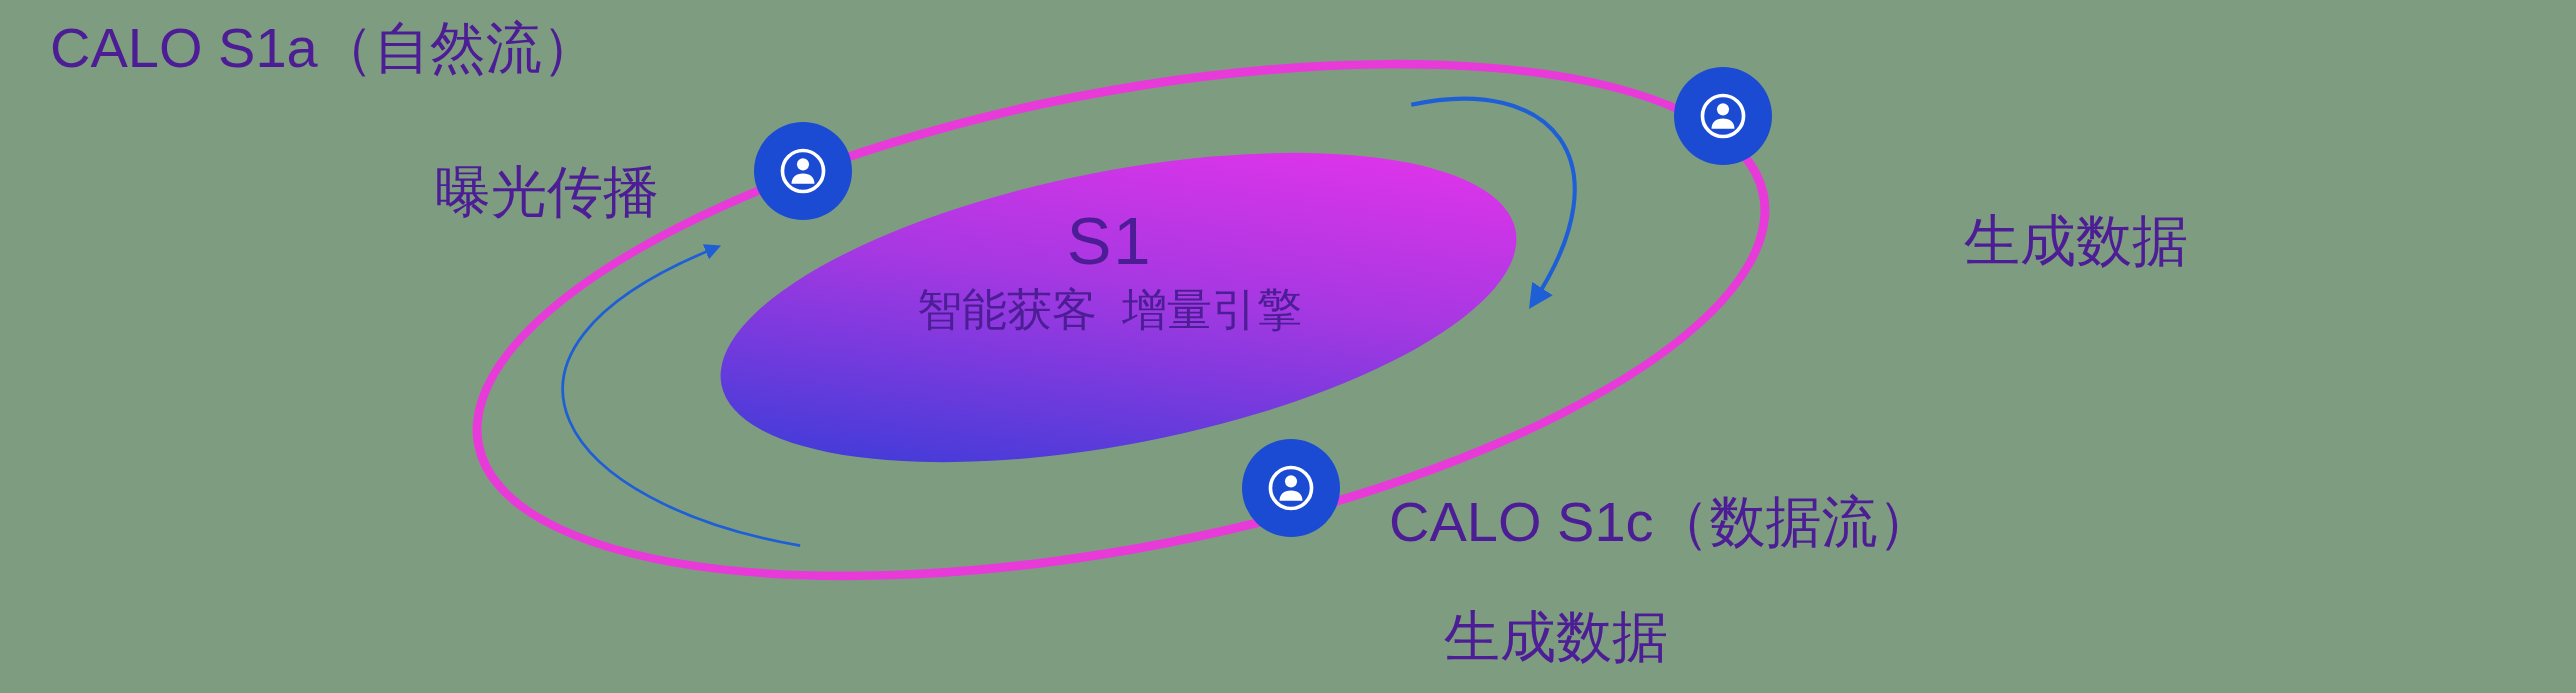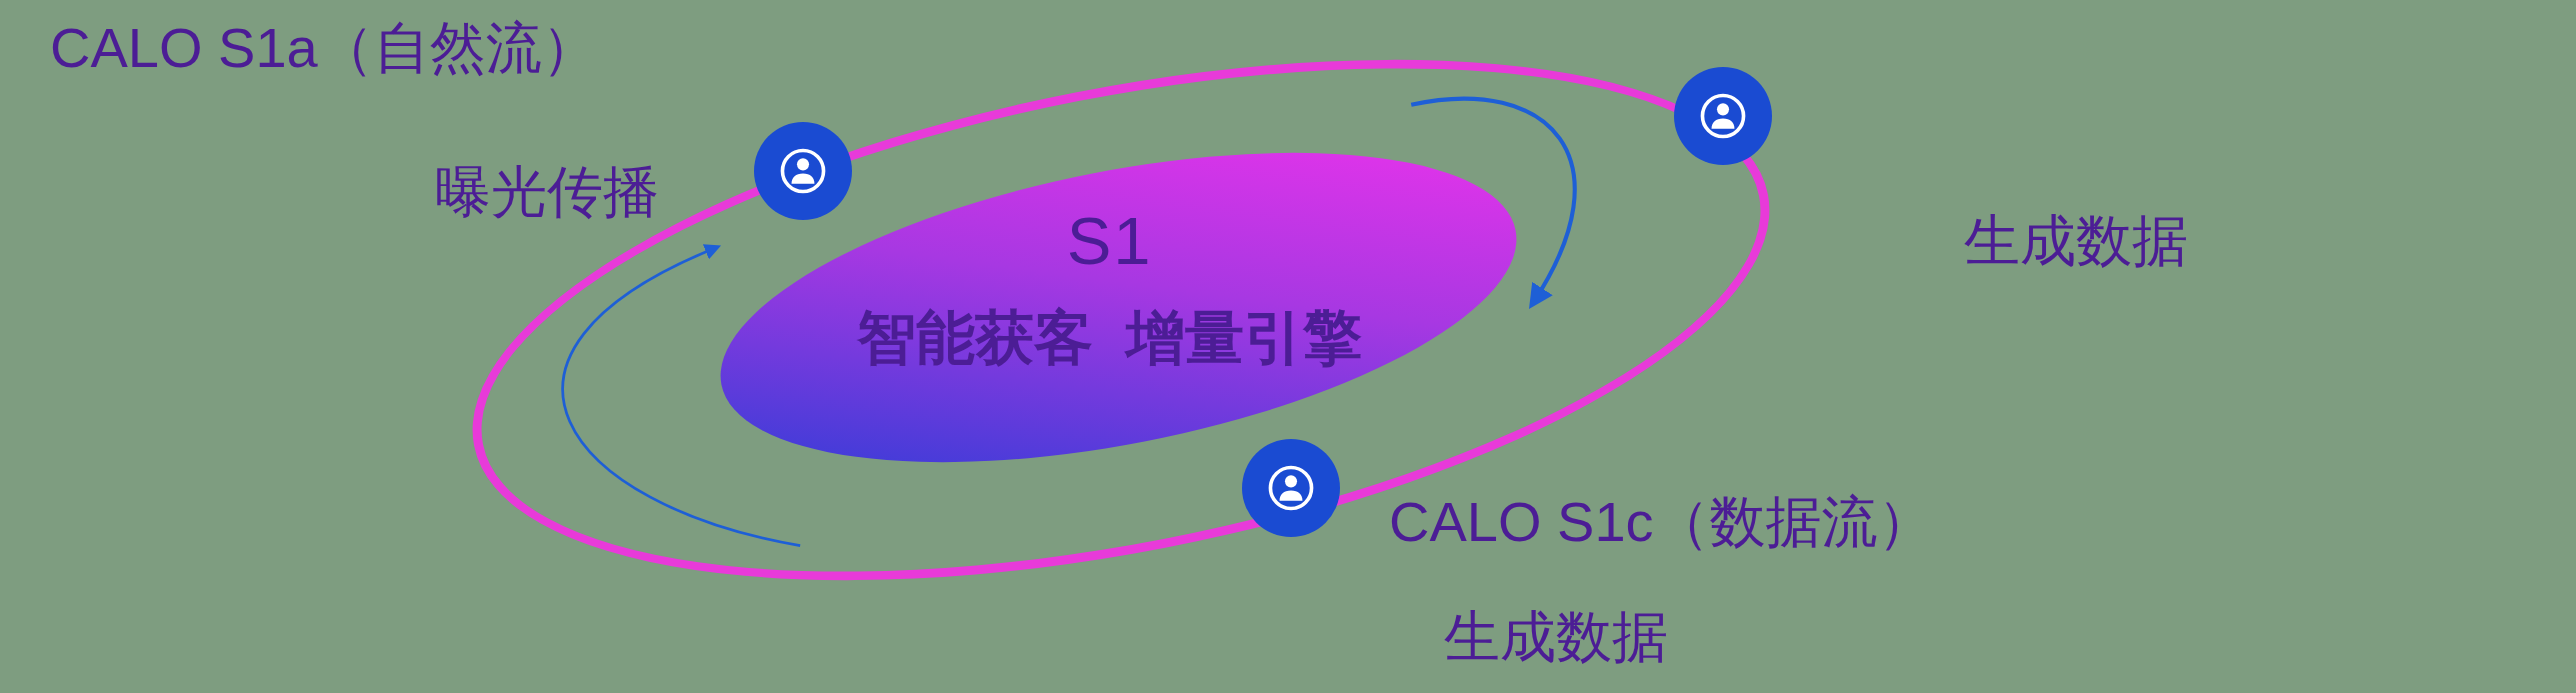--- a/index.html
+++ b/index.html
@@ -44,23 +44,23 @@
     width: 727px;
     text-align: center;
     color: #4c1d95;
   }
   .core-title {
     font-size: 67px;
     font-weight: 500;
     letter-spacing: 1.8px;
   }
   .core-subtitle {
-    font-size: 59px;
-    font-weight: 700;
-    margin-top: 20px;
+    font-size: 45px;
+    font-weight: 400;
+    margin-top: 1px;
     white-space: pre;
   }
   
   .node {
     position: absolute;
     width: 98px;
     height: 98px;
     border-radius: 50%;
     background: #1A4BD2;
     display: flex;

